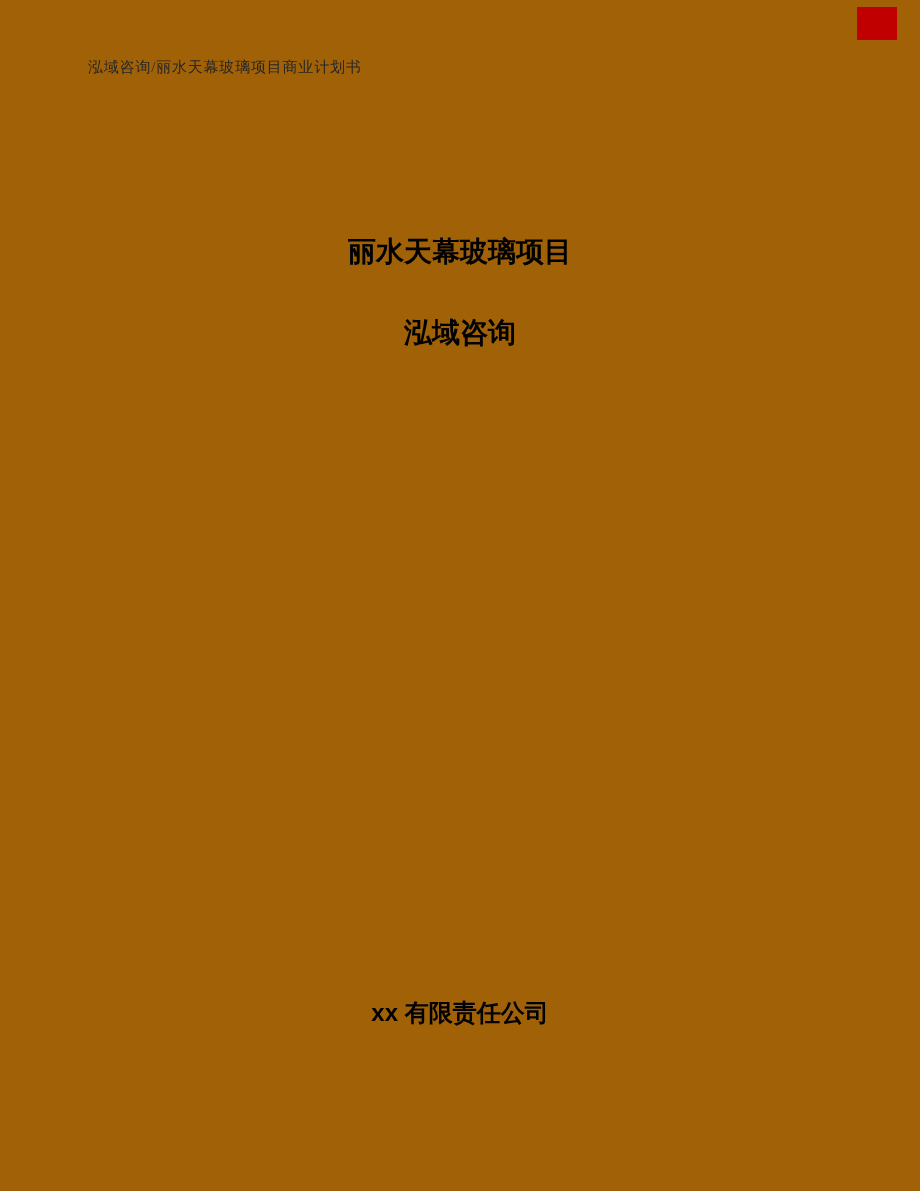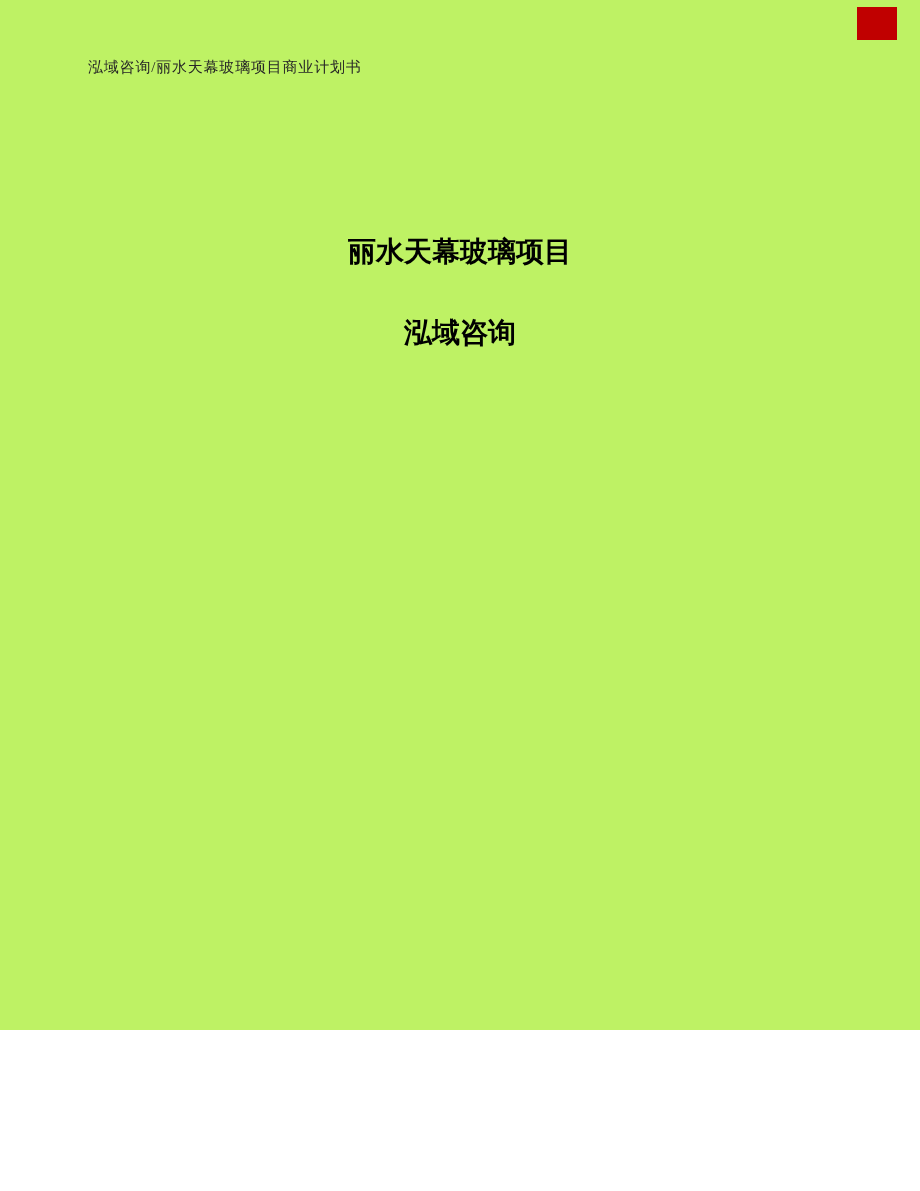--- a/index.html
+++ b/index.html
@@ -3,22 +3,22 @@
 <meta charset="utf-8">
 <style>
   html, body {
     margin: 0;
     padding: 0;
     background: #ffffff;
   }
   .page {
     position: relative;
     width: 920px;
-    height: 1030px;
-    background: #bef264;
+    height: 1191px;
+    background: #a16207;
     overflow: hidden;
     font-family: "Liberation Sans", sans-serif;
   }
   .header-text {
     position: absolute;
     left: 88px;
     top: 59px;
     font-family: "Liberation Serif", "DejaVu Serif", serif;
     font-size: 15px;
     line-height: 16px;
@@ -76,14 +76,15 @@
 
   <span class="header-text">泓域咨询/丽水天幕玻璃项目商业计划书</span>
 
   <div class="logo-square" style="background: rgb(192, 0, 0);"></div>
 
   <div class="title-block">
     <div class="title-line title-line-1">丽水天幕玻璃项目</div>
     <div class="title-line title-line-2">泓域咨询</div>
   </div>
 
+  <div class="company-name">xx 有限责任公司</div>
 
 </div>
 
 </body></html>

